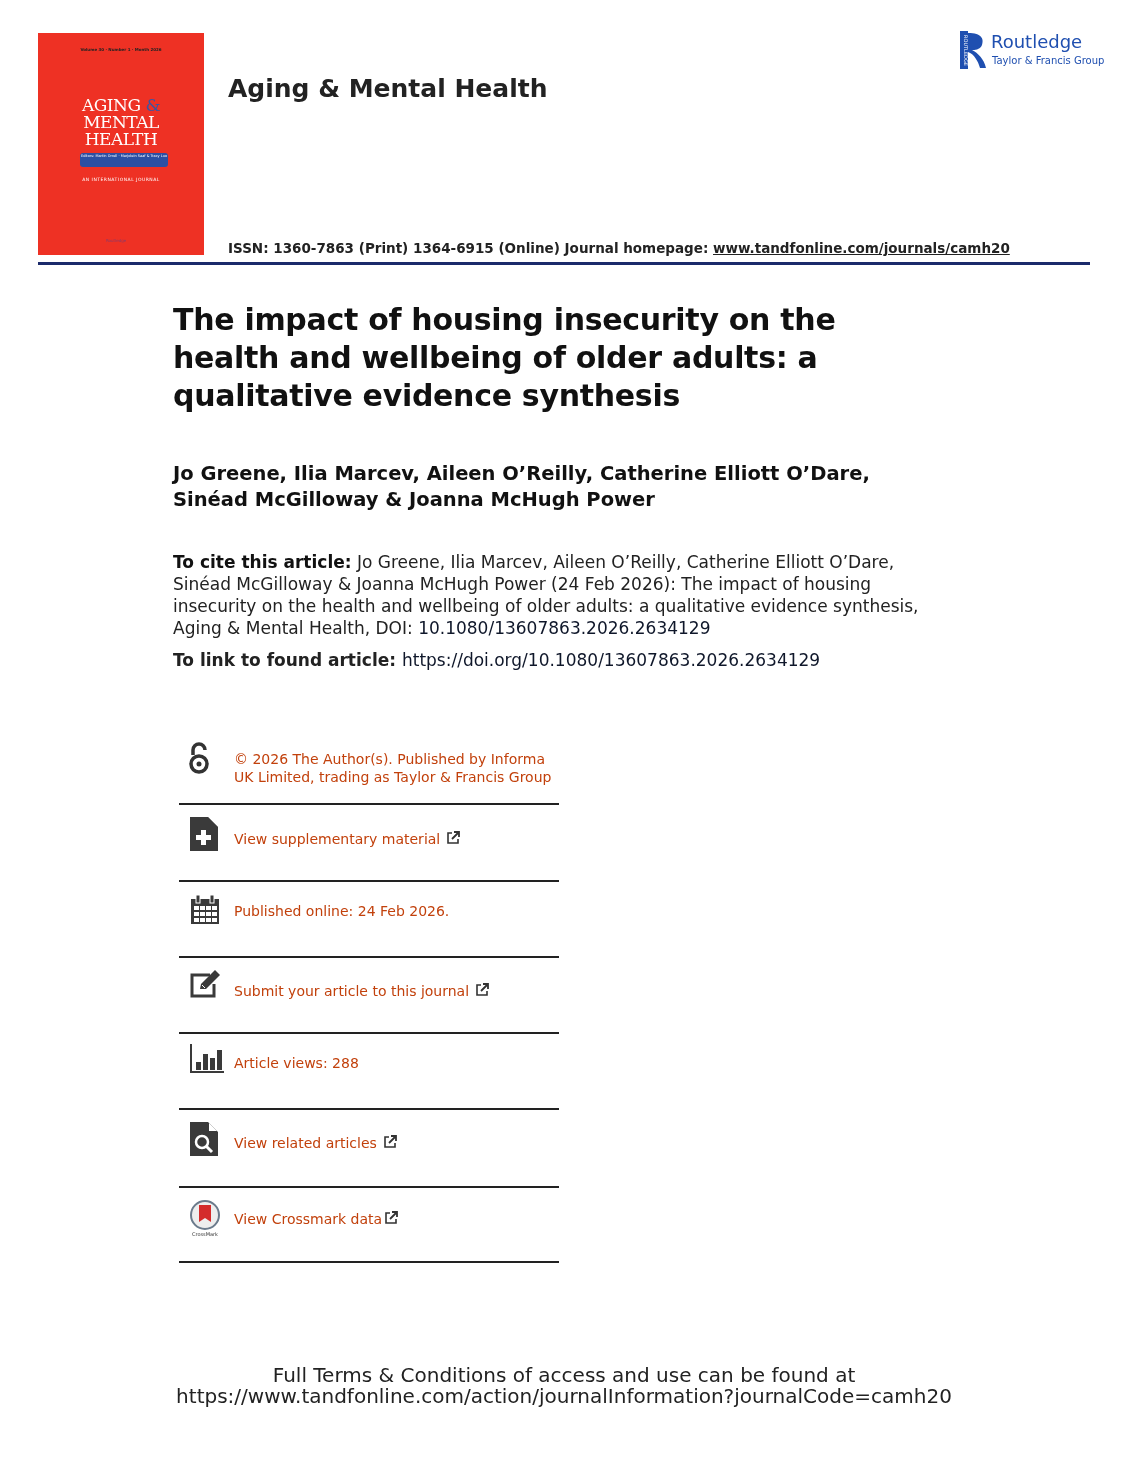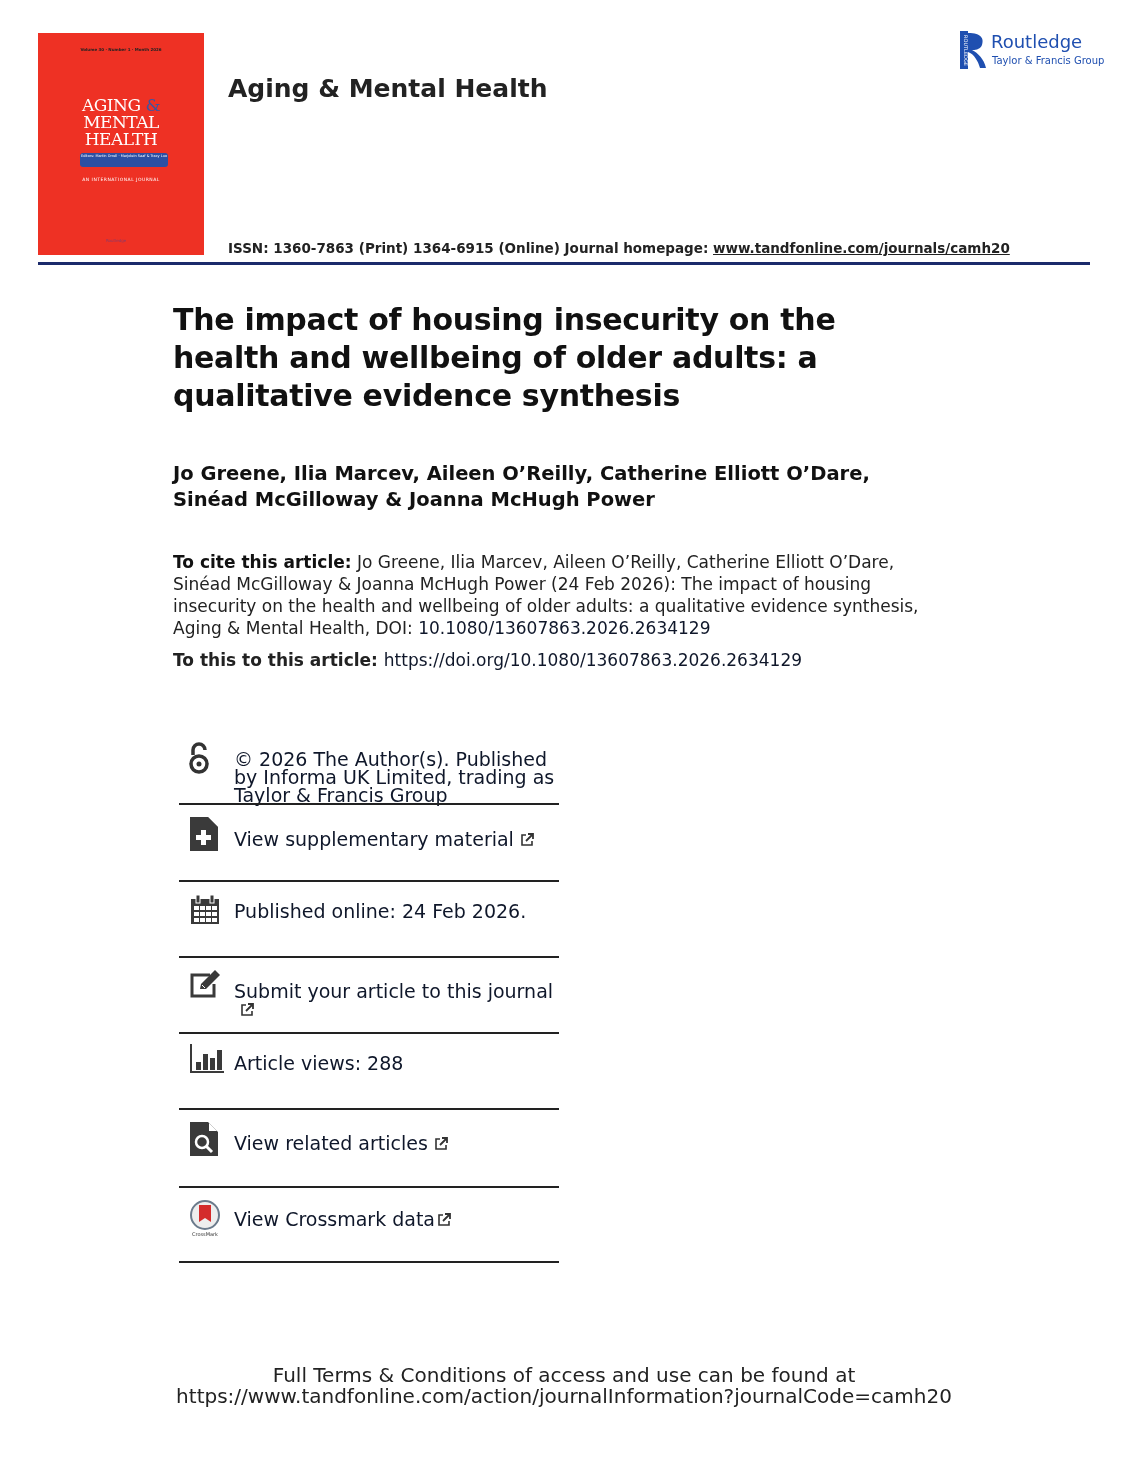--- a/index.html
+++ b/index.html
@@ -27,21 +27,21 @@
   
   .title { left:173px; top:301px; width:760px; font-size:30px; line-height:38px; font-weight:bold; color:#111; letter-spacing:-0.3px; }
   .authors { left:173px; top:461px; width:760px; font-size:19.5px; line-height:26px; font-weight:bold; color:#111; }
   .cite { left:173px; top:551px; width:780px; font-size:17px; line-height:22px; color:#222; }
   .cite b { color:#111;margin-top:12px; }
   .cite a, .linkto a { color:#0f172a; }
   .linkto { left:173px; top:650px; font-size:17px; color:#222; white-space:nowrap; }
   
   .info-row { position:absolute; left:180px; width:379px; }
   .info-row .icon { position:absolute; left:8px; width:34px; height:36px; }
-  .info-row .label { position:absolute; left:54px; font-size:19px; line-height:18px; color:#0f172a; }
+  .info-row .label { position:absolute; left:54px; font-size:14px; line-height:18px; color:#c2410c; }
   .hr { position:absolute; left:179px; width:380px; height:2px; background:#222; }
   .ext { display:inline-block; width:14px; height:14px; vertical-align:-1px; margin-left:6px; }
   .footer { left:0; width:1128px; top:1365px; text-align:center; font-size:20px; line-height:21px; color:#222; }
 </style>
 </head>
 <body>
 
 <div class="abs cover">
   <div class="cover-issue">Volume 30 · Number 1 · Month 2026</div>
   <div class="cover-title">
@@ -71,21 +71,21 @@
 </div>
 <div class="abs rule-blue"></div>
 
 <div class="abs title">The impact of housing insecurity on the health and wellbeing of older adults: a qualitative evidence synthesis</div>
 <div class="abs authors">Jo Greene, Ilia Marcev, Aileen O’Reilly, Catherine Elliott O’Dare, Sinéad McGilloway &amp; Joanna McHugh Power</div>
 
 <div class="abs cite">
   <b>To cite this article:</b><span> Jo Greene, Ilia Marcev, Aileen O’Reilly, Catherine Elliott O’Dare, Sinéad McGilloway &amp; Joanna McHugh Power (24 Feb 2026): The impact of housing insecurity on the health and wellbeing of older adults: a qualitative evidence synthesis, Aging &amp; Mental Health, DOI: </span><a>10.1080/13607863.2026.2634129</a>
 </div>
 <div class="abs linkto">
-  <b>To this to this article: </b> <a>https://doi.org/10.1080/13607863.2026.2634129</a>
+  <b>To link to found article: </b> <a>https://doi.org/10.1080/13607863.2026.2634129</a>
 </div>
 
 <div class="info-row" style="top:740px;height:64px;">
   <svg class="icon" style="top:2px;left:8px;width:22px;height:34px;" viewBox="0 0 22 34">
     <path d="M5 13 V8 A6 6 0 0 1 17 8" fill="none" stroke="#333" stroke-width="3.5"></path>
     <circle cx="11" cy="22" r="8" fill="none" stroke="#333" stroke-width="3.5"></circle>
     <circle cx="11" cy="22" r="2.5" fill="#333"></circle>
   </svg>
   <div class="label" style="top:10px;width:330px;">© 2026 The Author(s). Published by Informa UK Limited, trading as Taylor &amp; Francis Group</div>
 </div>

